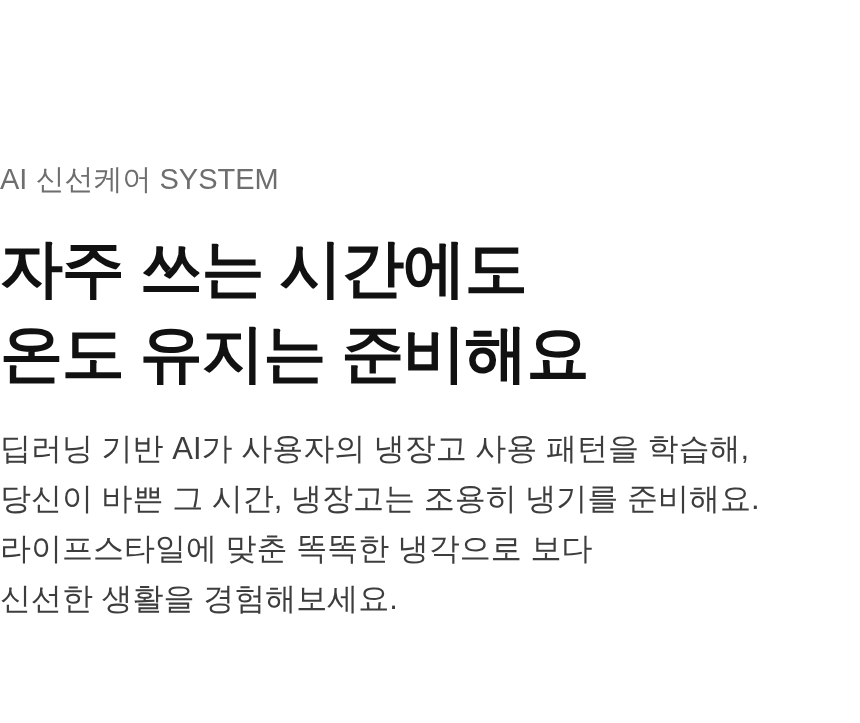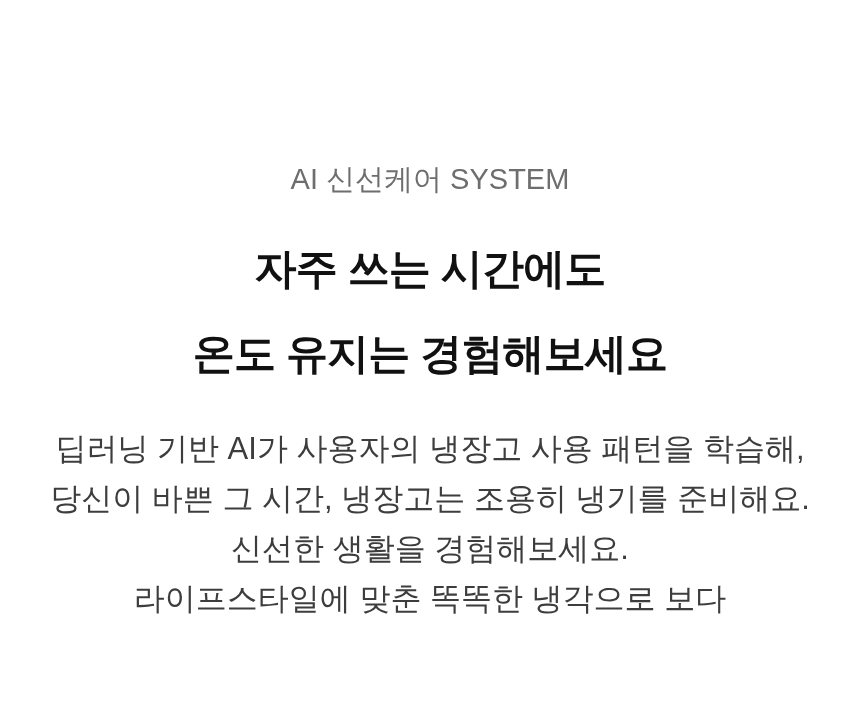--- a/index.html
+++ b/index.html
@@ -8,36 +8,36 @@
     background: #ffffff;
   }
   .page {
     position: relative;
     width: 860px;
     height: 723px;
     margin: 0 auto;
     background: #ffffff;
     overflow: hidden;
     font-family: "Liberation Sans", sans-serif;
-    text-align: center;
+    text-align: left;
   }
   .feature-section {
     width: 100%;
   }
   .eyebrow {
     margin: 158px 0 0 0;
     font-size: 29px;
     line-height: 42px;
     font-weight: 400;
     letter-spacing: 0;
     color: #6e6e6e;
   }
   .heading {
     margin: 26px 0 0 0;
-    font-size: 42px;
+    font-size: 63px;
     line-height: 85px;
     font-weight: 800;
     letter-spacing: -0.02em;
     color: #111111;
   }
   .heading .heading-line {
     display: block;
   }
   .body-copy {
     margin: 28px 0 0 0;
@@ -53,24 +53,24 @@
 </head>
 <body>
 
 <div class="page">
   <section class="feature-section">
 
     <p class="eyebrow">AI 신선케어 SYSTEM</p>
 
     <h1 class="heading">
       <span class="heading-line">자주 쓰는 시간에도</span>
-      <span class="heading-line">온도 유지는 경험해보세요</span>
+      <span class="heading-line">온도 유지는 준비해요</span>
     </h1>
 
     <p class="body-copy">
       <span class="body-line">딥러닝 기반 AI가 사용자의 냉장고 사용 패턴을 학습해,</span>
       <span class="body-line">당신이 바쁜 그 시간, 냉장고는 조용히 냉기를 준비해요.</span>
+      <span class="body-line">라이프스타일에 맞춘 똑똑한 냉각으로 보다</span>
       <span class="body-line">신선한 생활을 경험해보세요.</span>
-      <span class="body-line">라이프스타일에 맞춘 똑똑한 냉각으로 보다</span>
     </p>
 
   </section>
 </div>
 
 </body></html>

